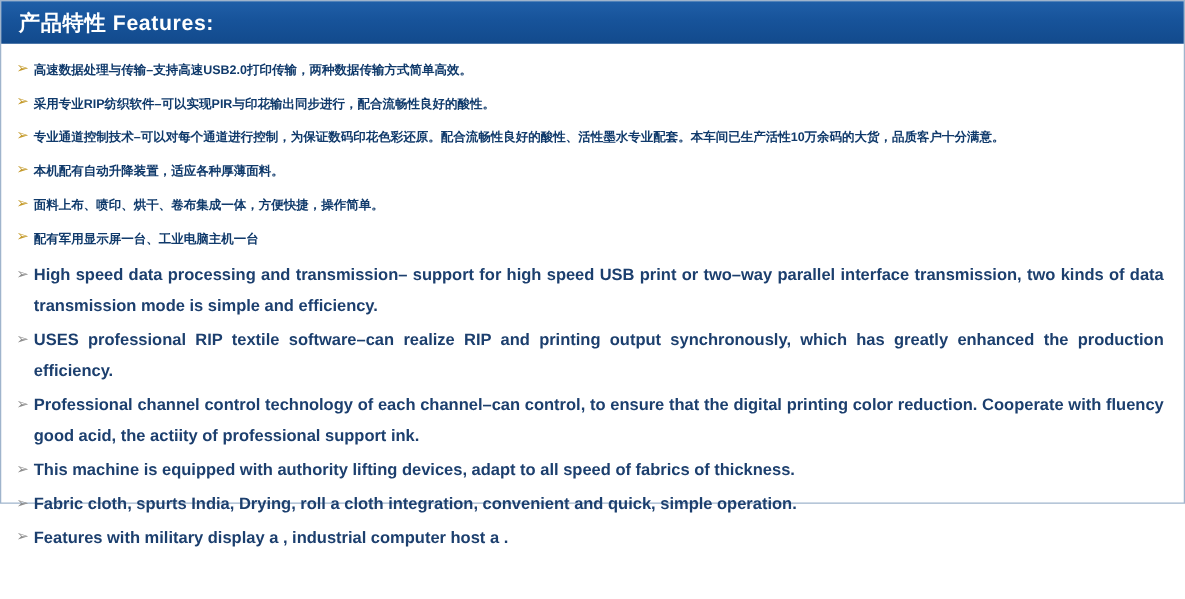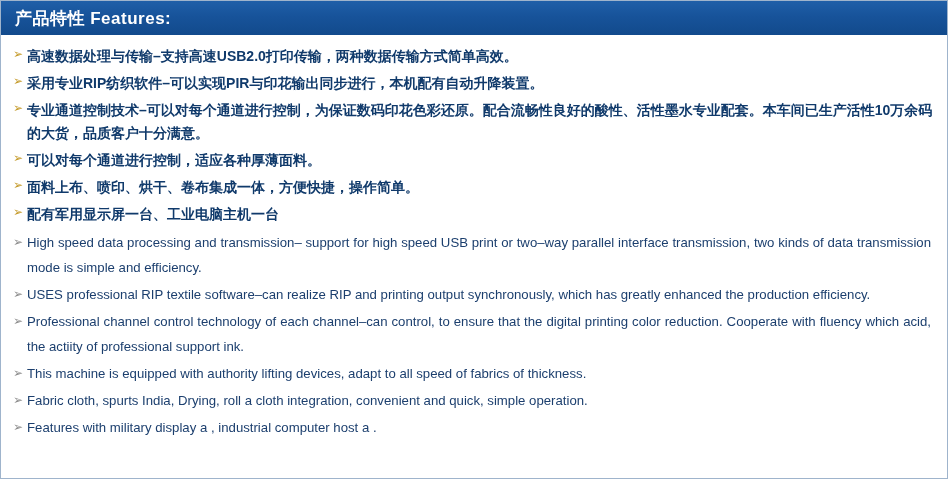--- a/index.html
+++ b/index.html
@@ -9,21 +9,21 @@
   body {
     width: 948px;
     height: 479px;
     background: #ffffff;
     font-family: "Liberation Sans", sans-serif;
     overflow: hidden;
   }
   .page {
     position: relative;
     width: 948px;
-    height: 479px;
+    height: 403px;
     box-sizing: border-box;
     border: 1px solid #9fb4cc;
     background: #ffffff;
   }
   .header {
     height: 34px;
     background: linear-gradient(to bottom, #1f5fa8 0%, #17539a 45%, #124a8c 100%);
     display: flex;
     align-items: center;
     padding-left: 14px;
@@ -60,25 +60,25 @@
   }
   .text {
     flex: 1 1 auto;
     font-size: 13.5px;
     line-height: 22px;
     color: #18365c;
   }
   .text.cn {
     font-weight: bold;
     color: #103a6b;
-    font-size: 14px;
+    font-size: 10px;
     line-height: 23px;
   }
   .text.en {
-    font-weight: normal;
+    font-weight: bold;
     color: #1c3f6e;
     font-size: 13.2px;
     line-height: 25px;
     text-align: justify;
     padding-right: 4px;
   }
   .item.en .bullet {
     line-height: 25px;
   }
   .item.cn {
@@ -99,31 +99,31 @@
 
   <div class="content">
 
     <div class="item cn">
       <span class="bullet">➢</span>
       <span class="text cn">高速数据处理与传输–支持高速USB2.0打印传输，两种数据传输方式简单高效。</span>
     </div>
 
     <div class="item cn">
       <span class="bullet">➢</span>
-      <span class="text cn">采用专业RIP纺织软件–可以实现PIR与印花输出同步进行，本机配有自动升降装置。</span>
+      <span class="text cn">采用专业RIP纺织软件–可以实现PIR与印花输出同步进行，配合流畅性良好的酸性。</span>
     </div>
 
     <div class="item cn">
       <span class="bullet">➢</span>
       <span class="text cn">专业通道控制技术–可以对每个通道进行控制，为保证数码印花色彩还原。配合流畅性良好的酸性、活性墨水专业配套。本车间已生产活性10万余码的大货，品质客户十分满意。</span>
     </div>
 
     <div class="item cn">
       <span class="bullet">➢</span>
-      <span class="text cn">可以对每个通道进行控制，适应各种厚薄面料。</span>
+      <span class="text cn">本机配有自动升降装置，适应各种厚薄面料。</span>
     </div>
 
     <div class="item cn">
       <span class="bullet">➢</span>
       <span class="text cn">面料上布、喷印、烘干、卷布集成一体，方便快捷，操作简单。</span>
     </div>
 
     <div class="item cn">
       <span class="bullet">➢</span>
       <span class="text cn">配有军用显示屏一台、工业电脑主机一台</span>
@@ -134,21 +134,21 @@
       <span class="text en">High speed data processing and transmission– support for high speed USB print or two–way parallel interface transmission, two kinds of data transmission mode is simple and efficiency.</span>
     </div>
 
     <div class="item en">
       <span class="bullet gray">➢</span>
       <span class="text en">USES professional RIP textile software–can realize RIP and printing output synchronously, which has greatly enhanced the production efficiency.</span>
     </div>
 
     <div class="item en">
       <span class="bullet gray">➢</span>
-      <span class="text en">Professional channel control technology of each channel–can control, to ensure that the digital printing color reduction. Cooperate with fluency which acid, the actiity of professional support ink.</span>
+      <span class="text en">Professional channel control technology of each channel–can control, to ensure that the digital printing color reduction. Cooperate with fluency good acid, the actiity of professional support ink.</span>
     </div>
 
     <div class="item en">
       <span class="bullet gray">➢</span>
       <span class="text en">This machine is equipped with authority lifting devices, adapt to all speed of fabrics of thickness.</span>
     </div>
 
     <div class="item en">
       <span class="bullet gray">➢</span>
       <span class="text en">Fabric cloth, spurts India, Drying, roll a cloth integration, convenient and quick, simple operation.</span>

